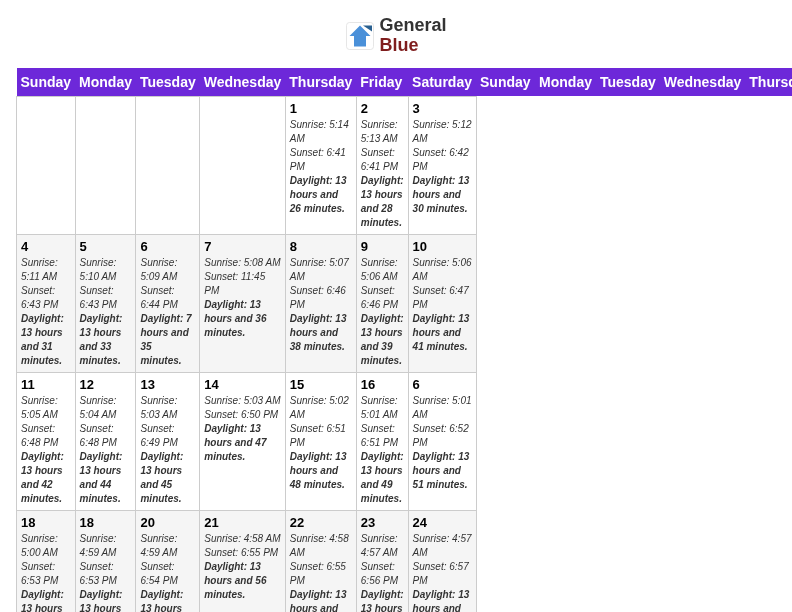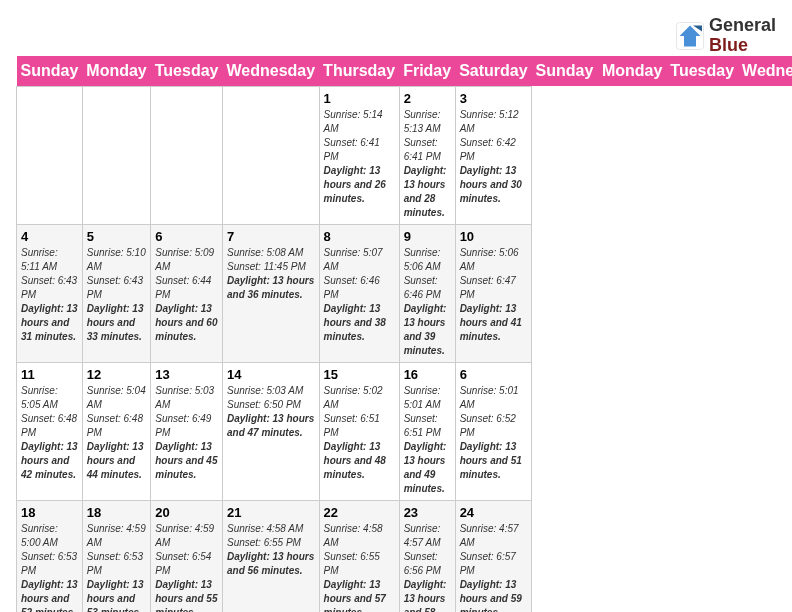--- a/index.html
+++ b/index.html
@@ -5,22 +5,23 @@
     * { box-sizing: border-box; margin: 0; padding: 0; }
     body {
       font-family: Arial, sans-serif;
       background: #fff;
       width: 792px;
       min-height: 612px;
       padding: 16px;
     }
     .header {
       display: flex;
-      justify-content: flex-end;
+      justify-content: center;
       align-items: flex-start;
+      margin-bottom: 12px;
     }
     .logo {
       display: flex;
       align-items: center;
       gap: 4px;
     }
     .logo-text {
       font-size: 18px;
       font-weight: bold;
       color: #333;
@@ -44,25 +45,25 @@
     .subtitle {
       font-size: 14px;
       color: #555;
     }
     table {
       width: 100%;
       border-collapse: collapse;
       font-size: 11px;
     }
     th {
-      background-color: #ec4899;
+      background-color: #6d28d9;
       color: white;
       padding: 6px 4px;
       text-align: left;
-      font-size: 16px;
+      font-size: 14px;
       font-weight: bold;
     }
     td {
       border: 1px solid #ccc;
       vertical-align: top;
       padding: 4px;
       width: 108px;
       min-height: 90px;
       background: #fff;
     }
@@ -174,21 +175,21 @@
             <div>Sunrise: 5:10 AM</div>
             <div>Sunset: 6:43 PM</div>
             <div><strong>Daylight: 13 hours and 33 minutes.</strong></div>
           </div>
         </td>
         <td class="shaded">
           <span class="day-num">6</span>
           <div class="day-info">
             <div>Sunrise: 5:09 AM</div>
             <div>Sunset: 6:44 PM</div>
-            <div><strong>Daylight: 13 hours and 60 minutes.</strong></div>
+            <div><strong>Daylight: 7 hours and 35 minutes.</strong></div>
           </div>
         </td>
         <td class="shaded">
           <span class="day-num">7</span>
           <div class="day-info">
             <div>Sunrise: 5:08 AM</div>
             <div>Sunset: 11:45 PM</div>
             <div><strong>Daylight: 13 hours and 36 minutes.</strong></div>
           </div>
         </td>

